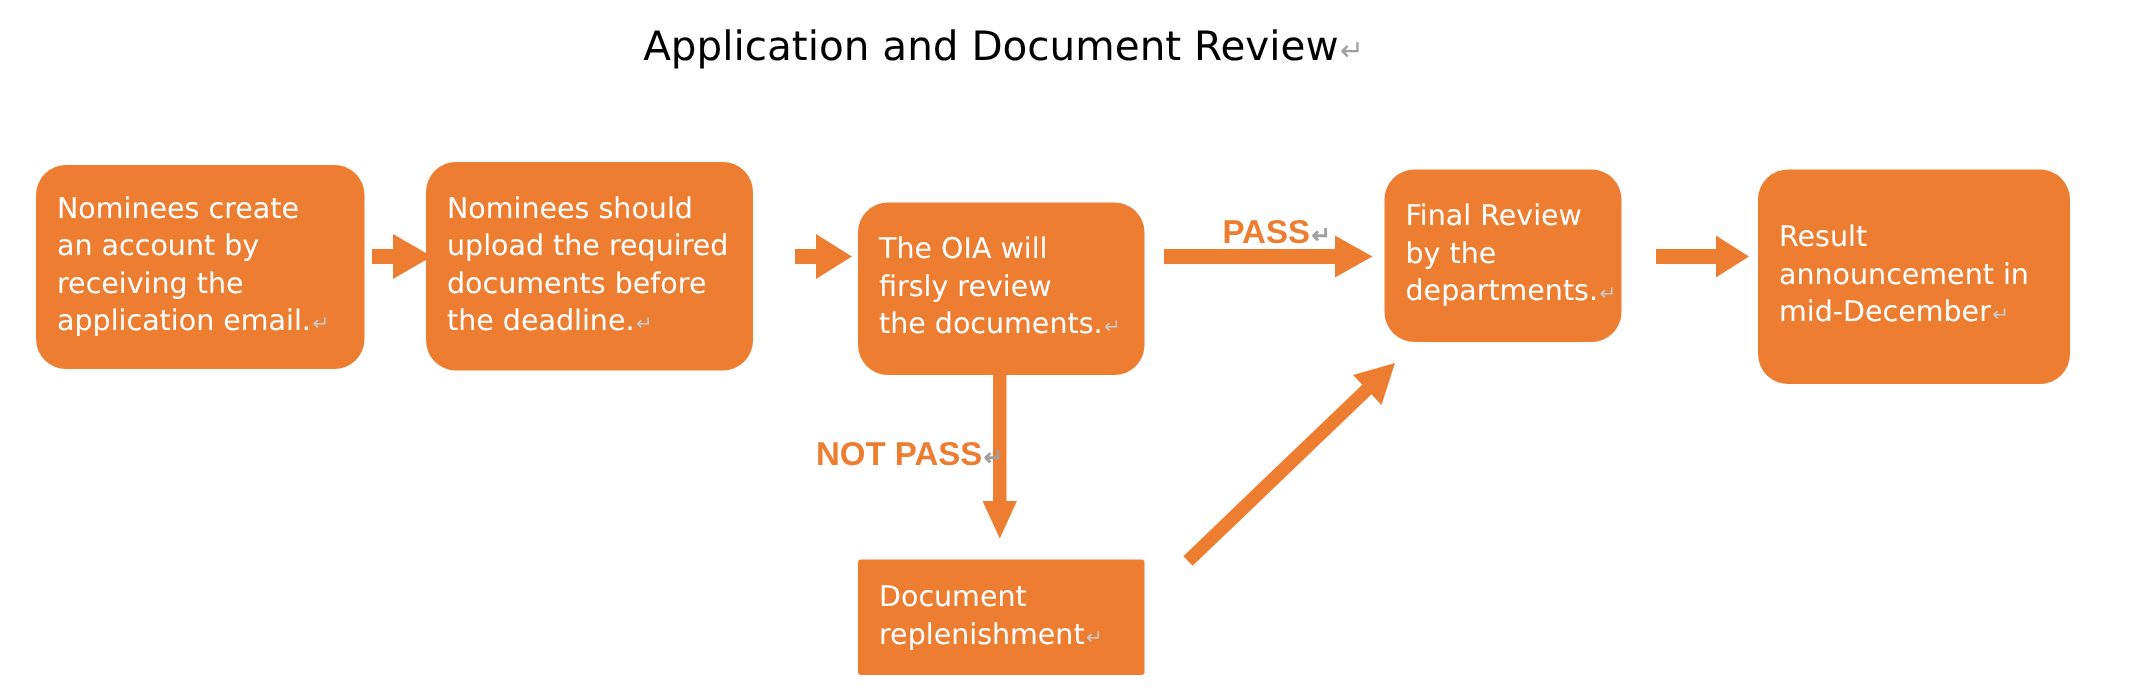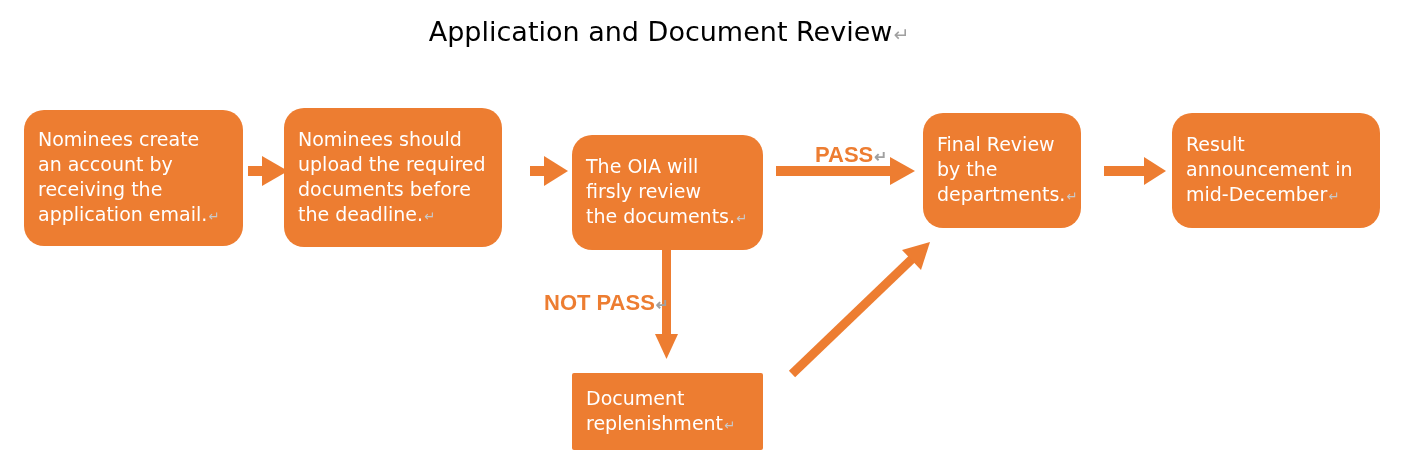--- a/index.html
+++ b/index.html
@@ -70,21 +70,21 @@
 <div class="box" style="left:572px;top:113px;width:191px;height:115px;margin-top:22px;">
   <span class="txt">The OIA will
 firsly review
 the documents.<span class="pm">↵</span></span>
 </div>
 <div class="box" style="left:923px;top:113px;width:158px;height:115px;">
   <span class="txt">Final Review
 by the
 departments.<span class="pm">↵</span></span>
 </div>
-<div class="box" style="left:1172px;top:113px;width:208px;height:115px;">
+<div class="box" style="left:1172px;top:113px;width:208px;height:143px;">
   <span class="txt">Result
 announcement in
 mid-December<span class="pm">↵</span></span>
 </div>
 <div class="box" style="left:572px;top:373px;width:191px;height:77px;border-radius:2px;">
   <span class="txt">Document
 replenishment<span class="pm">↵</span></span>
 </div>
 
 <div class="lbl" style="left:815px;top:142px;"><span>PASS<span class="pm">↵</span></span></div>

